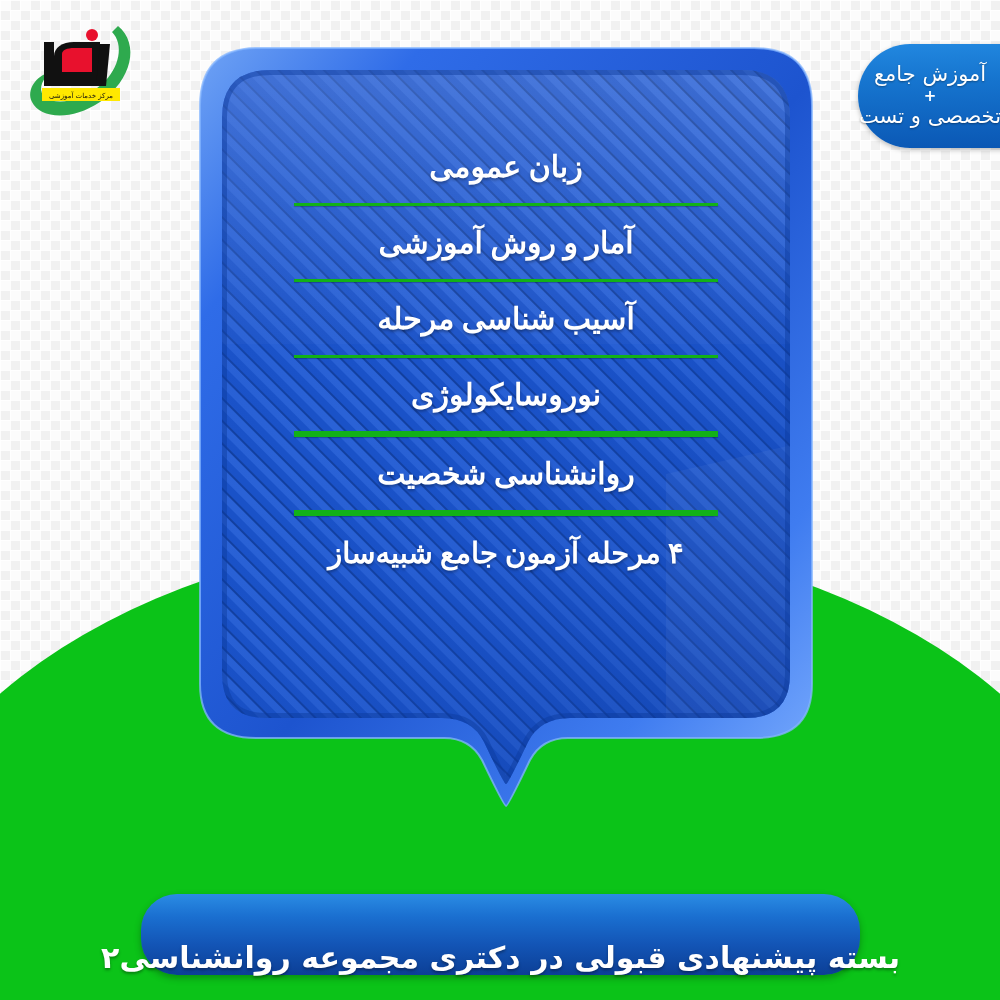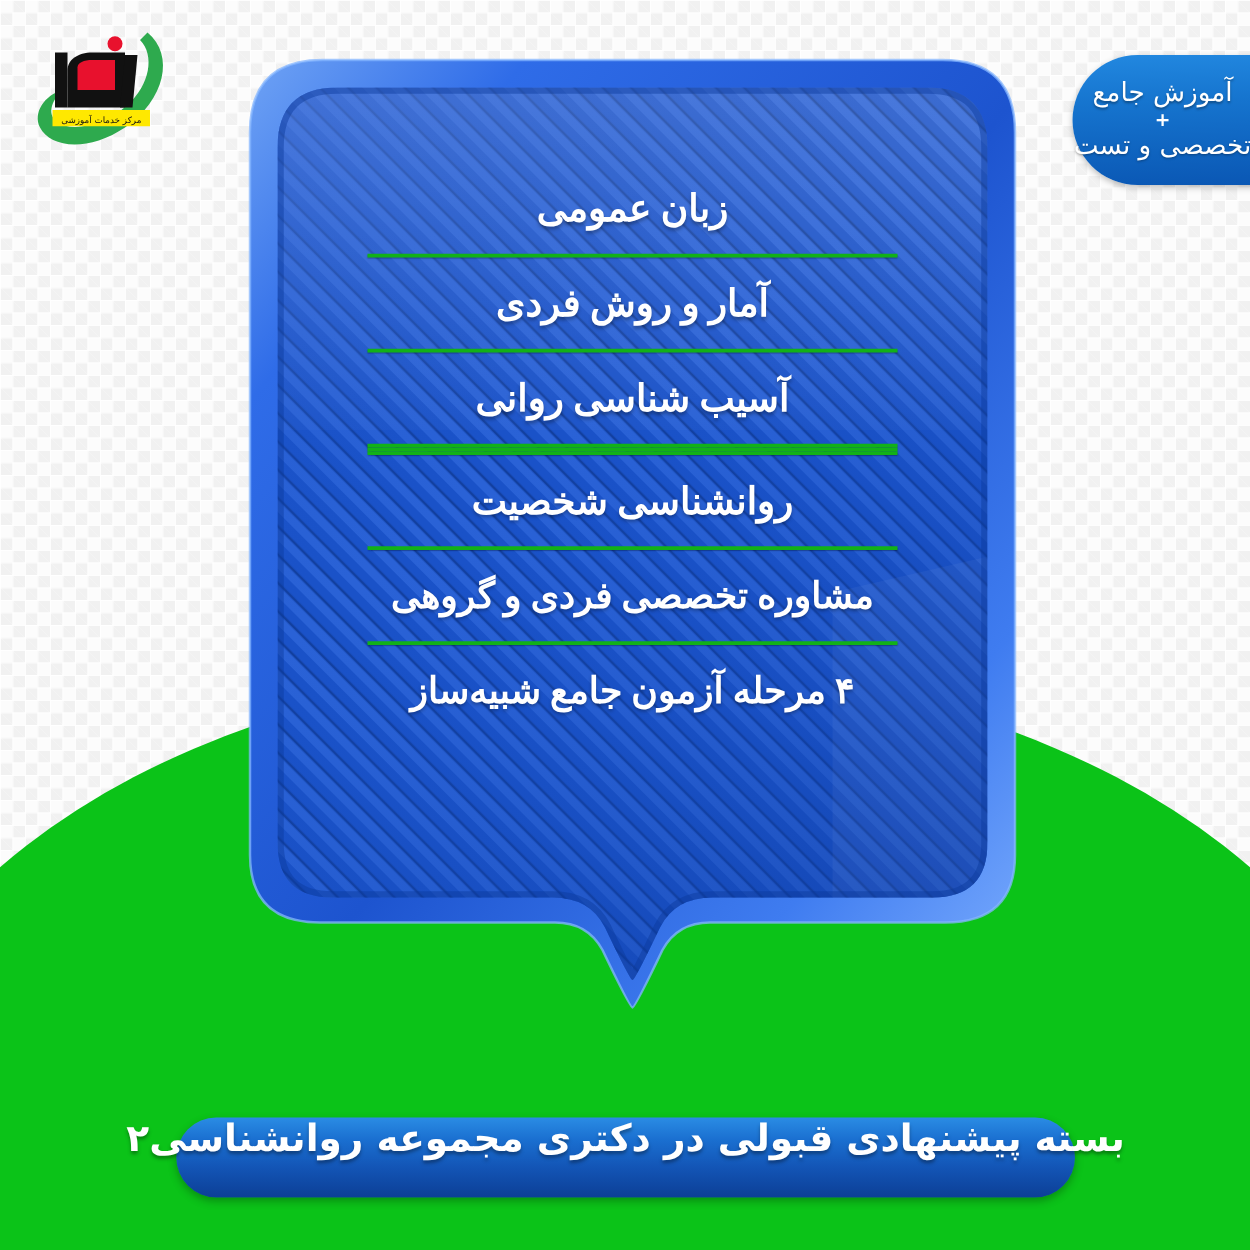--- a/index.html
+++ b/index.html
@@ -138,26 +138,26 @@
     height: 112px;
   }
   #logo svg { display: block; }
 
   
   #bottom-banner {
     position: absolute;
     left: 141px;
     top: 894px;
     width: 719px;
-    height: 64px;
+    height: 81px;
     border-radius: 36px;
     background: linear-gradient(180deg, #2a8ce4 0%, #1a6fd0 28%, #1355b6 62%, #0c3f96 100%);
     box-shadow: 0 3px 7px rgba(0,0,0,0.28);
     display: flex;
-    align-items: flex-start;
+    align-items: flex-end;
     justify-content: center;
     box-sizing: border-box;
   }
   #bottom-banner .bb-text {
     color: #ffffff;
     font-size: 30px;
     font-weight: bold;
     white-space: nowrap;
     text-shadow: 0 2px 3px rgba(0,0,0,0.35);
     direction: rtl;
@@ -277,41 +277,41 @@
 
     <div id="badge-content">
       <div class="list">
 
         <div class="row">
           <span class="label">زبان عمومی</span>
         </div>
         <div class="divider"></div>
 
         <div class="row">
-          <span class="label">آمار و روش فردی</span>
-        </div>
-        <div class="divider"></div>
-
-        <div class="row">
-          <span class="label">آسیب شناسی روانی</span>
-        </div>
-        <div class="divider"></div>
-
+          <span class="label">آمار و روش آموزشی</span>
+        </div>
+        <div class="divider"></div>
+
+        <div class="row">
+          <span class="label">آسیب شناسی مرحله</span>
+        </div>
+        <div class="divider"></div>
+
+        <div class="row">
+          <span class="label">نوروسایکولوژی</span>
+        </div>
         <div class="divider"></div>
 
         <div class="divider"></div>
 
         <div class="row">
           <span class="label">روانشناسی شخصیت</span>
         </div>
         <div class="divider"></div>
 
-        <div class="row wide">
-          <span class="label">مشاوره تخصصی فردی و گروهی</span>
-        </div>
         <div class="divider"></div>
 
         <div class="row wide">
           <span class="label">۴ مرحله آزمون جامع شبیه‌ساز</span>
         </div>
 
       </div>
     </div>
   </div>
 

